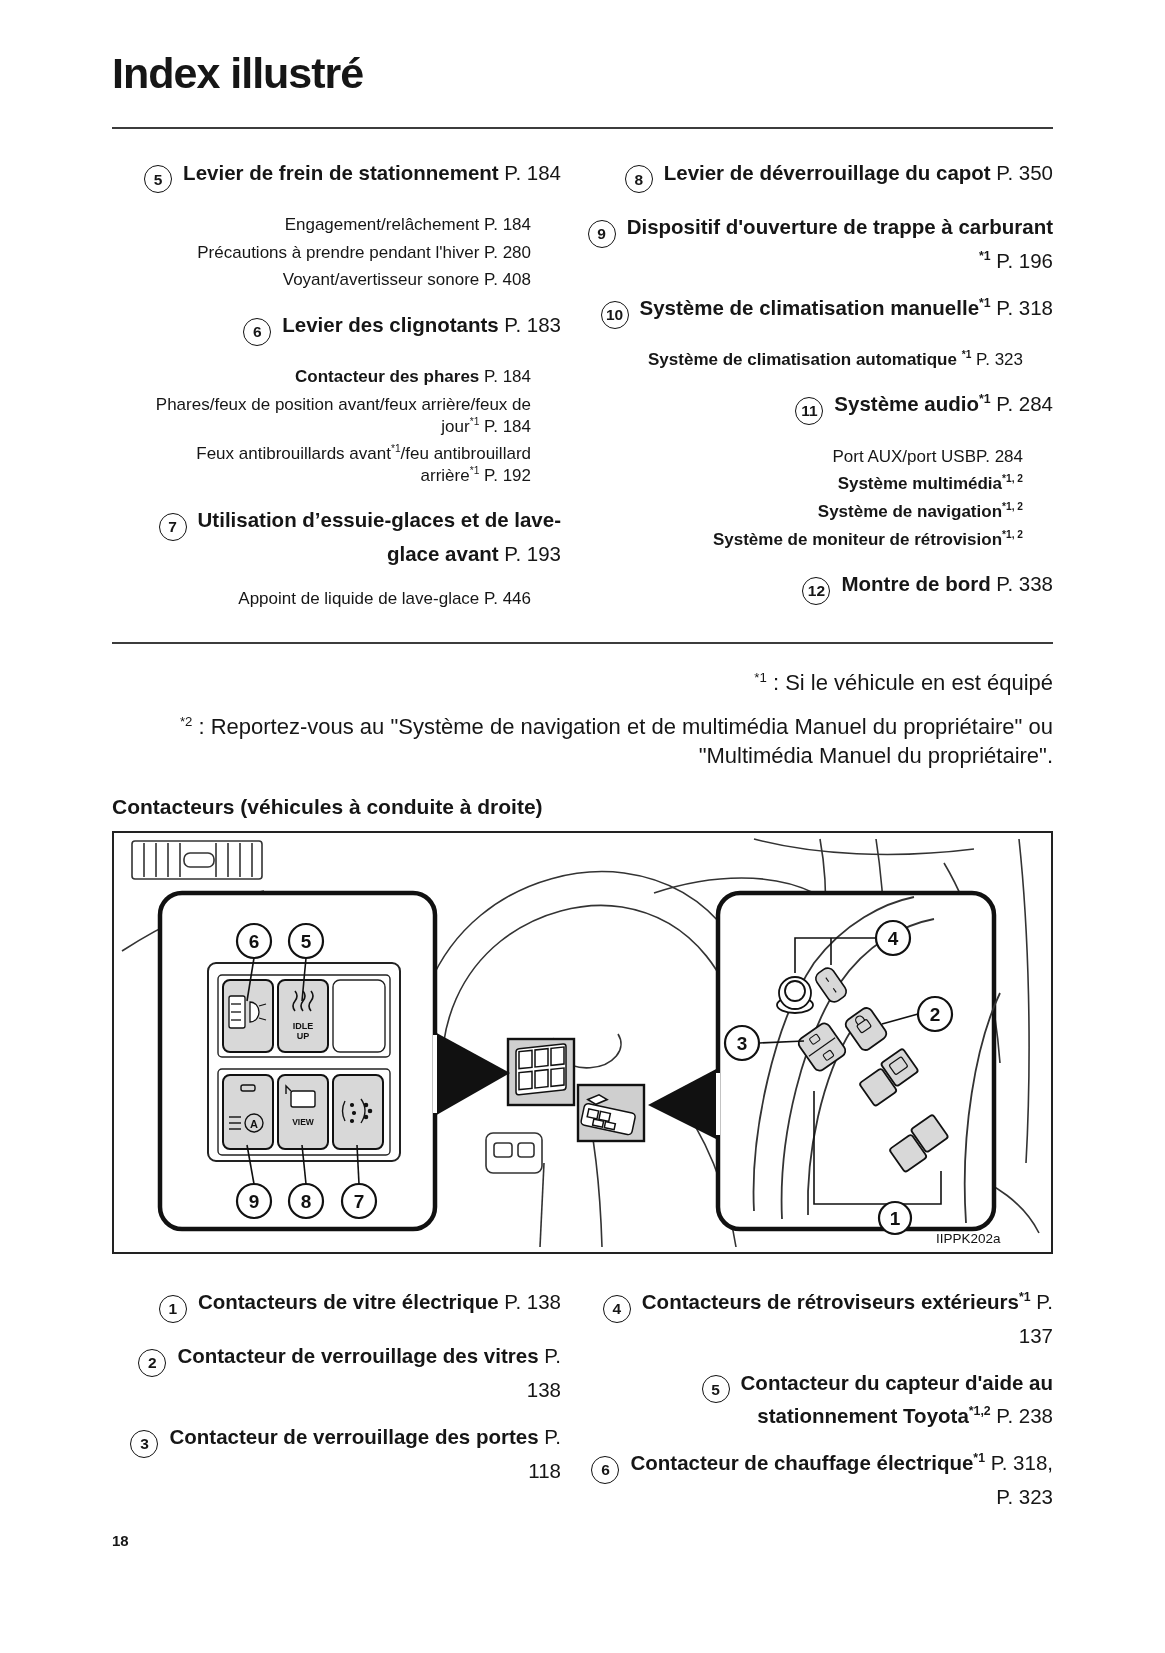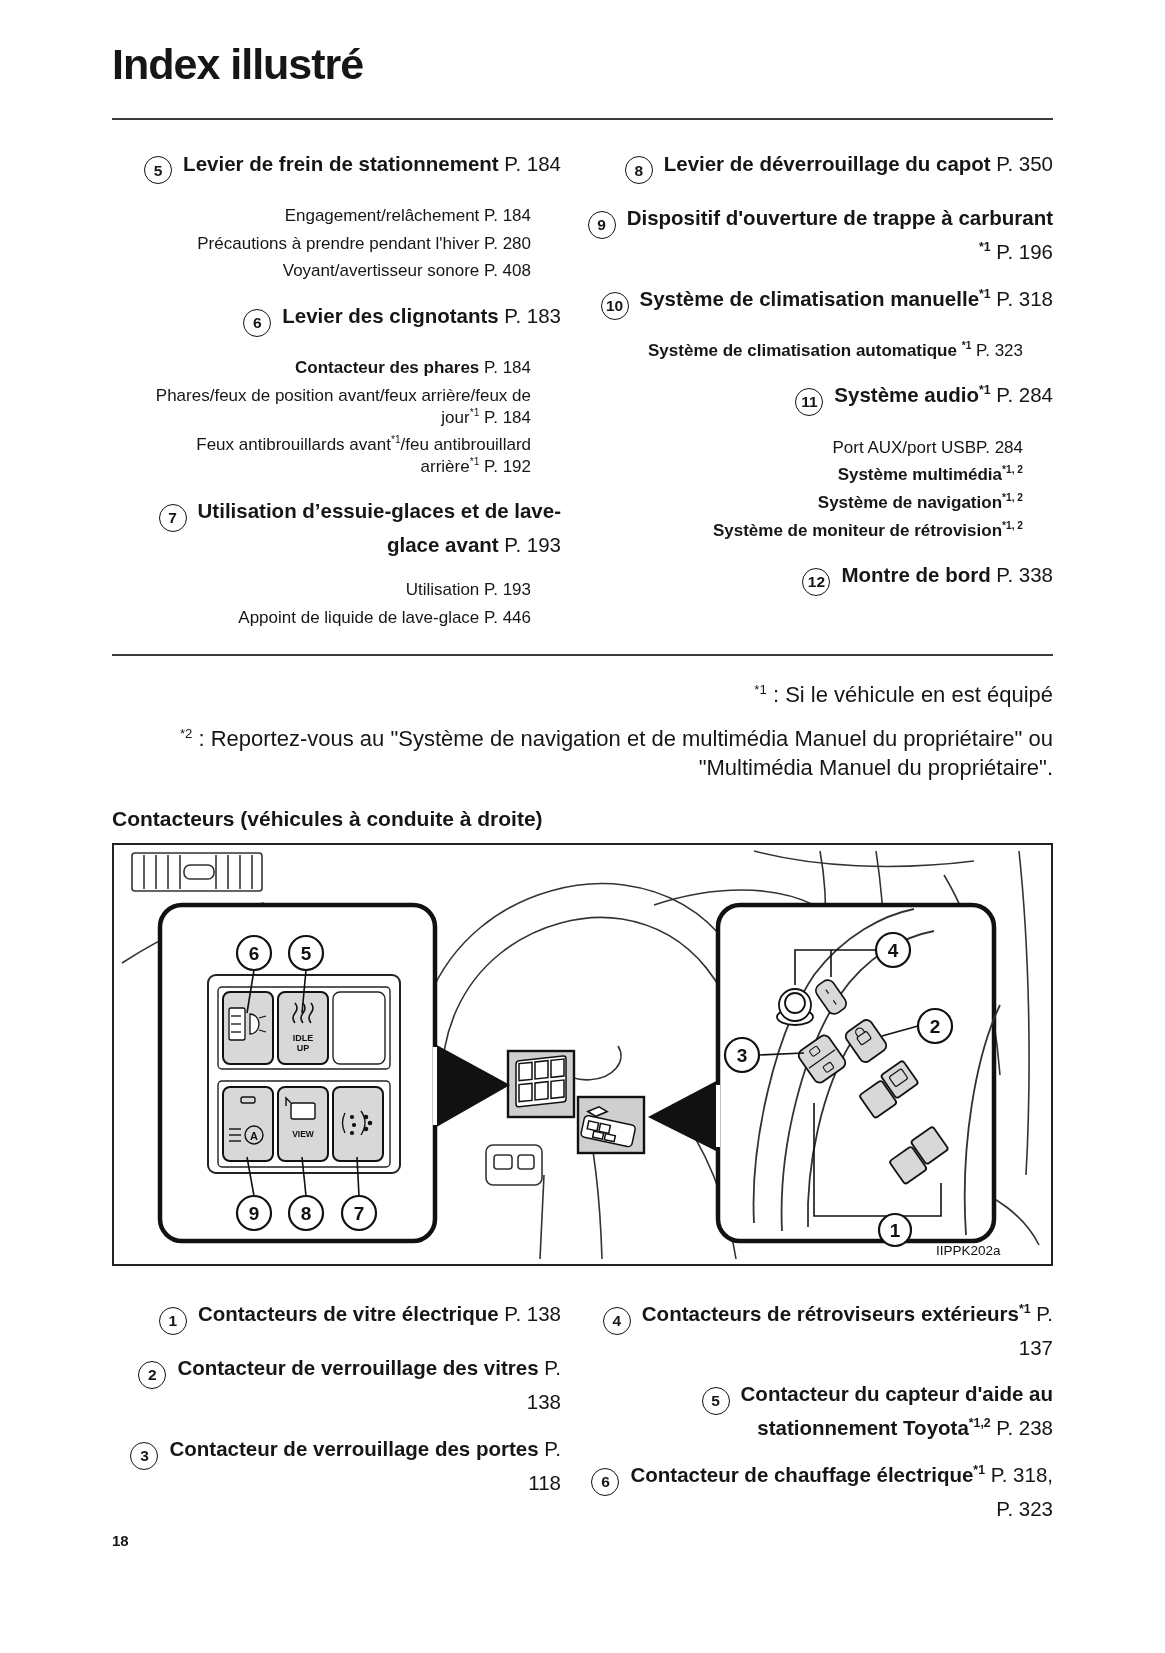--- a/index.html
+++ b/index.html
@@ -1,20 +1,20 @@
 <!DOCTYPE html>
 <html><head>
 <meta charset="utf-8">
 <style>
   html,body{margin:0;padding:0;}
   body{
     width:1165px;height:1653px;position:relative;background:#fff;
     font-family:"Liberation Sans",sans-serif;color:#161616;overflow:hidden;
   }
-  .content{position:absolute;left:112px;top:7px;width:941px;}
+  .content{position:absolute;left:112px;top:16px;width:941px;}
   h1{font-size:43px;margin:36px 0 0 0;letter-spacing:-1px;line-height:1;}
   .rule{border-top:2.2px solid #3c3c3c;margin-top:32px;}
   .cols{display:flex;margin-top:10px;}
   .col-l{flex:0 0 471px;padding-right:22px;box-sizing:border-box;}
   .col-r{flex:1;box-sizing:border-box;}
   .item{margin:12px 0 9px 0;text-align:right;}
   .head{font-size:20.5px;line-height:1.28;}
   .cnum{
     display:inline-flex;align-items:center;justify-content:center;
     width:26px;height:26px;border:1.8px solid #111;border-radius:50%;
@@ -52,21 +52,20 @@
 
       <div class="item">
         <p class="head"><span class="cnum">6</span><span><span class="b">Levier des clignotants</span><span> P. 183</span></span></p>
         <p class="sub"><span class="b">Contacteur des phares</span><span> P. 184</span></p>
         <p class="sub"><span>Phares/feux de position avant/feux arrière/feux de jour</span><sup>*1</sup><span> P. 184</span></p>
         <p class="sub"><span>Feux antibrouillards avant</span><sup>*1</sup><span>/feu antibrouillard arrière</span><sup>*1</sup><span> P. 192</span></p>
       </div>
 
       <div class="item">
         <p class="head"><span class="cnum">7</span><span><span class="b">Utilisation d’essuie-glaces et de lave-glace avant</span><span> P. 193</span></span></p>
-        <p class="sub"><span>Utilisation P. 193</span></p>
         <p class="sub"><span>Appoint de liquide de lave-glace P. 446</span></p>
       </div>
 
     </div>
     <div class="col-r">
 
       <div class="item">
         <p class="head"><span class="cnum">8</span><span><span class="b">Levier de déverrouillage du capot</span><span> P. 350</span></span></p>
       </div>
 

